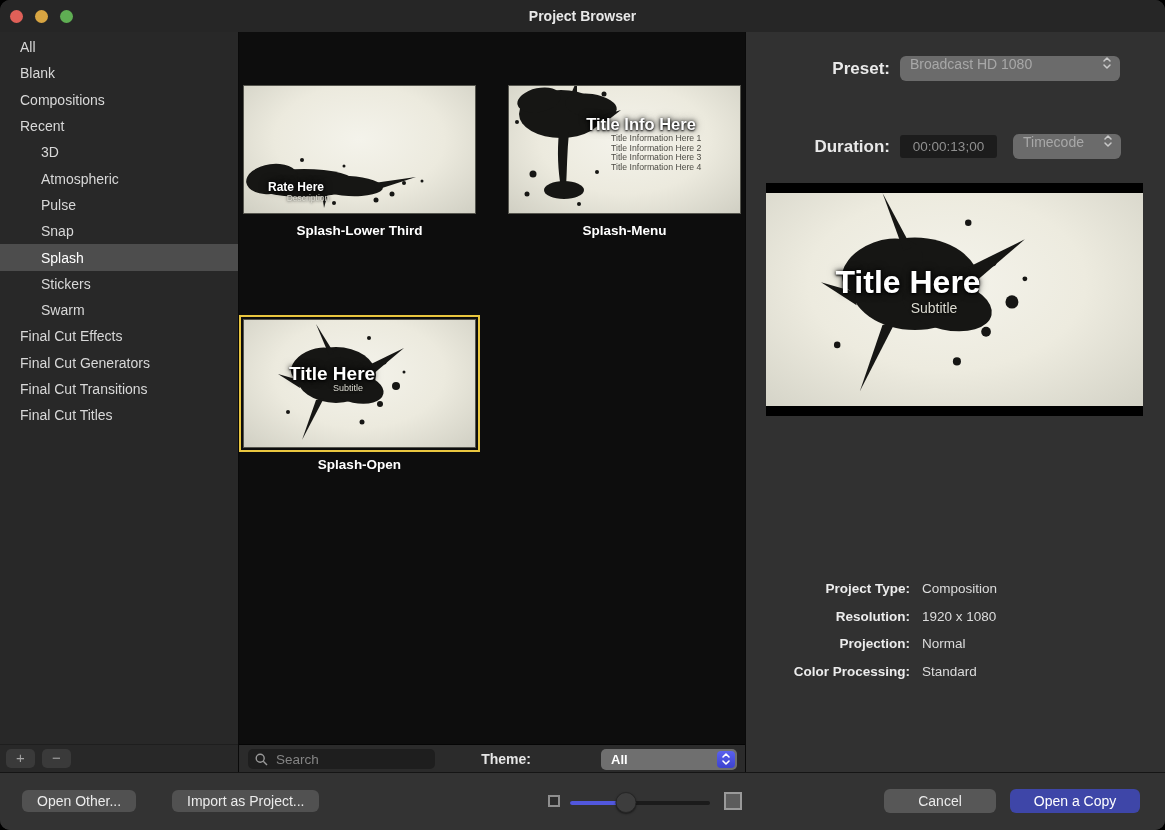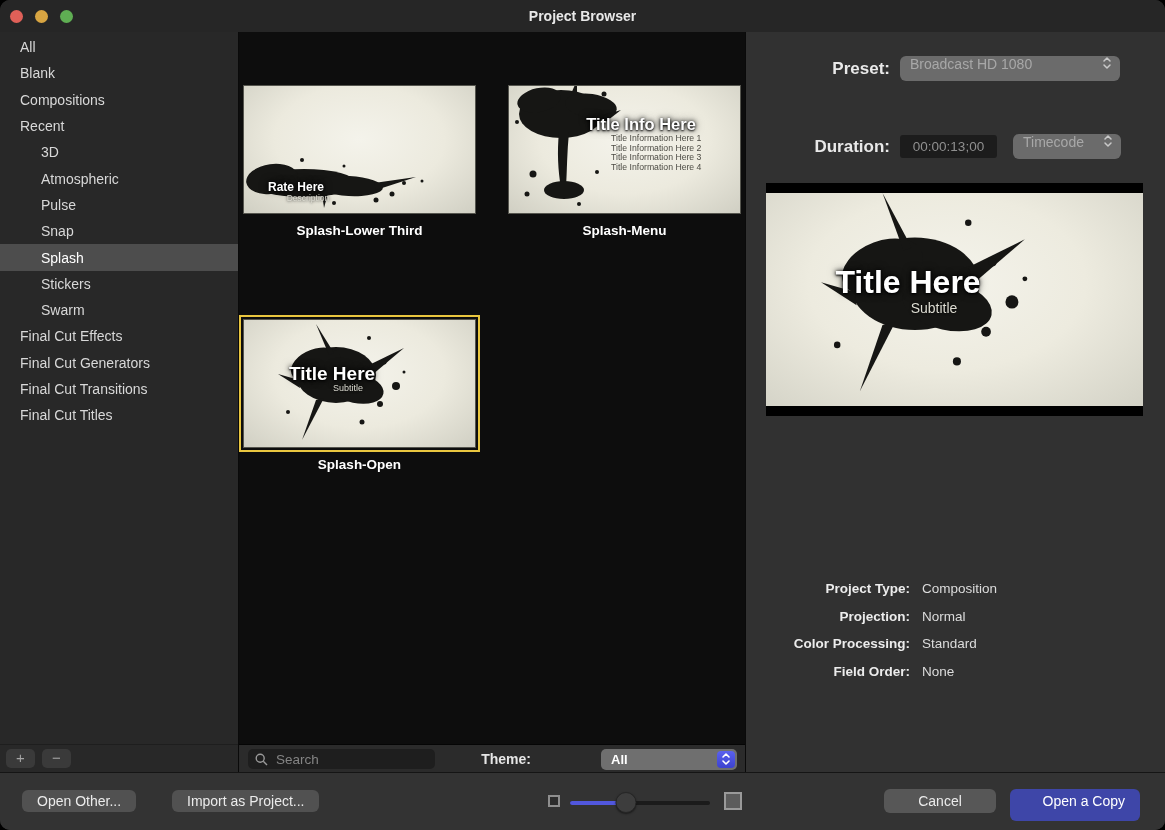--- a/index.html
+++ b/index.html
@@ -89,22 +89,22 @@
   .info-value { margin-left:12px; color:#dcdcdc; font-size:13.5px; line-height:27.5px; }
 
   
   .toolbar { position:absolute; left:0; top:772px; width:1165px; height:58px;
              background:#333333; border-top:1px solid #151515; }
   .btn { position:absolute; height:22px; background:#515151; border-radius:6px;
          color:#ebebeb; font-size:14px; line-height:22px; text-align:center; padding:0 15px; }
   .btn-open-other { left:22px; top:17px; }
   .btn-import { left:172px; top:17px; }
   .btn-cancel { left:884px; top:16px; width:112px; height:24px; line-height:24px; background:#575757; }
-  .btn-primary { left:1010px; top:16px; width:130px; height:32px; line-height:24px;
-                 background:#3e46a8; color:#ffffff;text-align:right; }
+  .btn-primary { left:1010px; top:16px; width:130px; height:24px; line-height:24px;
+                 background:#3e46a8; color:#ffffff; }
   .size-sq-small { position:absolute; left:548px; top:22px; width:12px; height:12px;
                    border:2px solid #8e8e8e; background:#2c2c2c; }
   .size-sq-large { position:absolute; left:724px; top:19px; width:18px; height:18px;
                    border:2px solid #9a9a9a; background:#5c5c5c; }
   .slider { position:absolute; left:570px; top:17px; width:140px; height:24px; }
   .slider .track { position:absolute; left:0; top:11px; width:140px; height:4px;
                    background:#1b1b1b; border-radius:2px; }
   .slider .fill { position:absolute; left:0; top:11px; height:4px;
                   background:#5157dd; border-radius:2px; }
   .slider .knob { position:absolute; top:2px; width:21px; height:21px; border-radius:50%;
@@ -329,30 +329,30 @@
         <div class="art-text art-sub" style="left:168px; top:107px; font-size:14px;">Subtitle</div>
       </div>
     </div>
 
     <div class="info-table" id="info-table">
         <div class="info-row">
           <div class="info-label">Project Type:</div>
           <div class="info-value">Composition</div>
         </div>
         <div class="info-row">
+          <div class="info-label">Resolution:</div>
+          <div class="info-value">1920 x 1080</div>
+        </div>
+        <div class="info-row">
           <div class="info-label">Projection:</div>
           <div class="info-value">Normal</div>
         </div>
         <div class="info-row">
           <div class="info-label">Color Processing:</div>
           <div class="info-value">Standard</div>
-        </div>
-        <div class="info-row">
-          <div class="info-label">Field Order:</div>
-          <div class="info-value">None</div>
         </div>
       </div>
   </div>
 
   <div class="toolbar">
     <div class="btn btn-open-other">Open Other...</div>
     <div class="btn btn-import">Import as Project...</div>
 
     <div class="size-sq-small"></div>
     <div class="slider">

